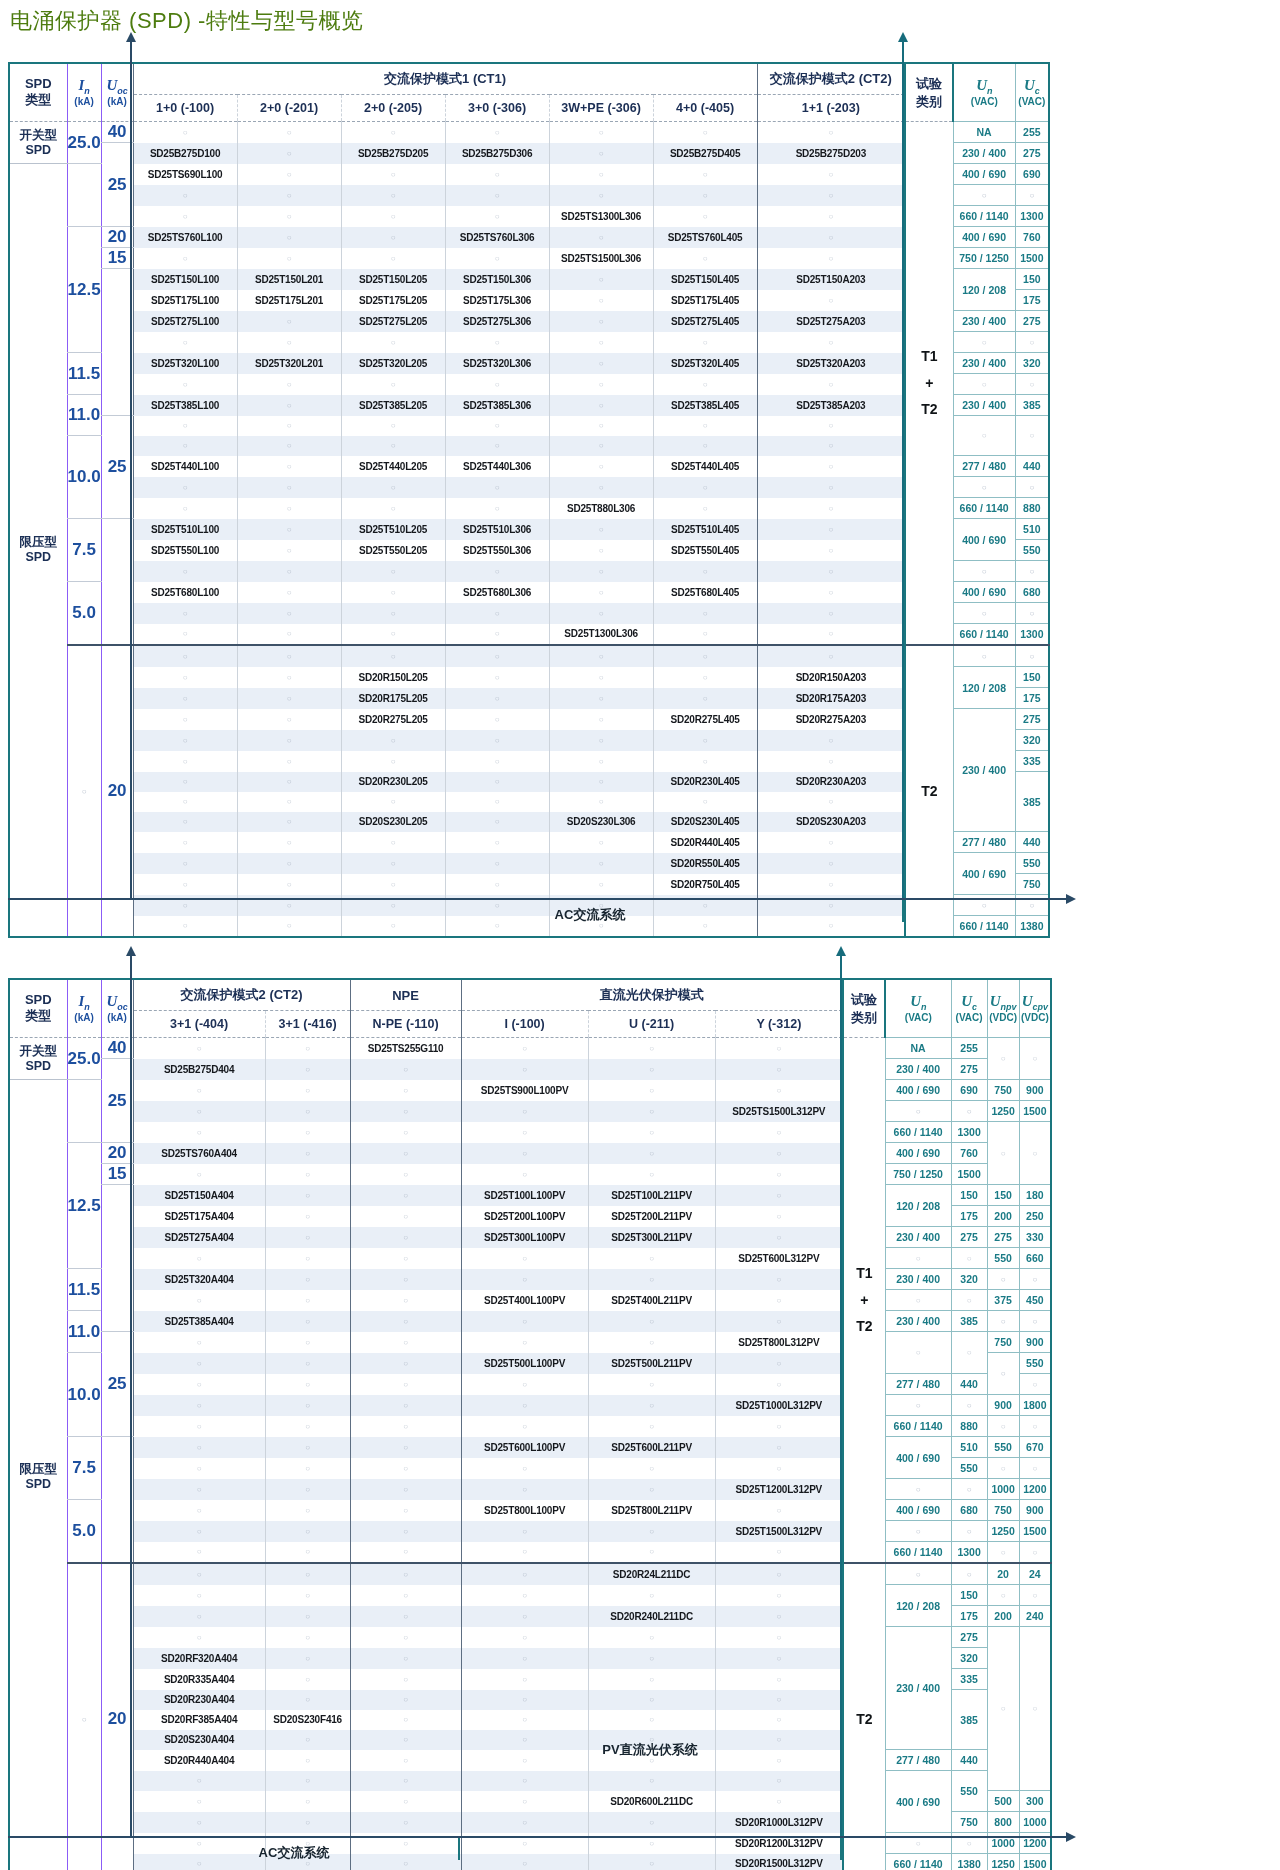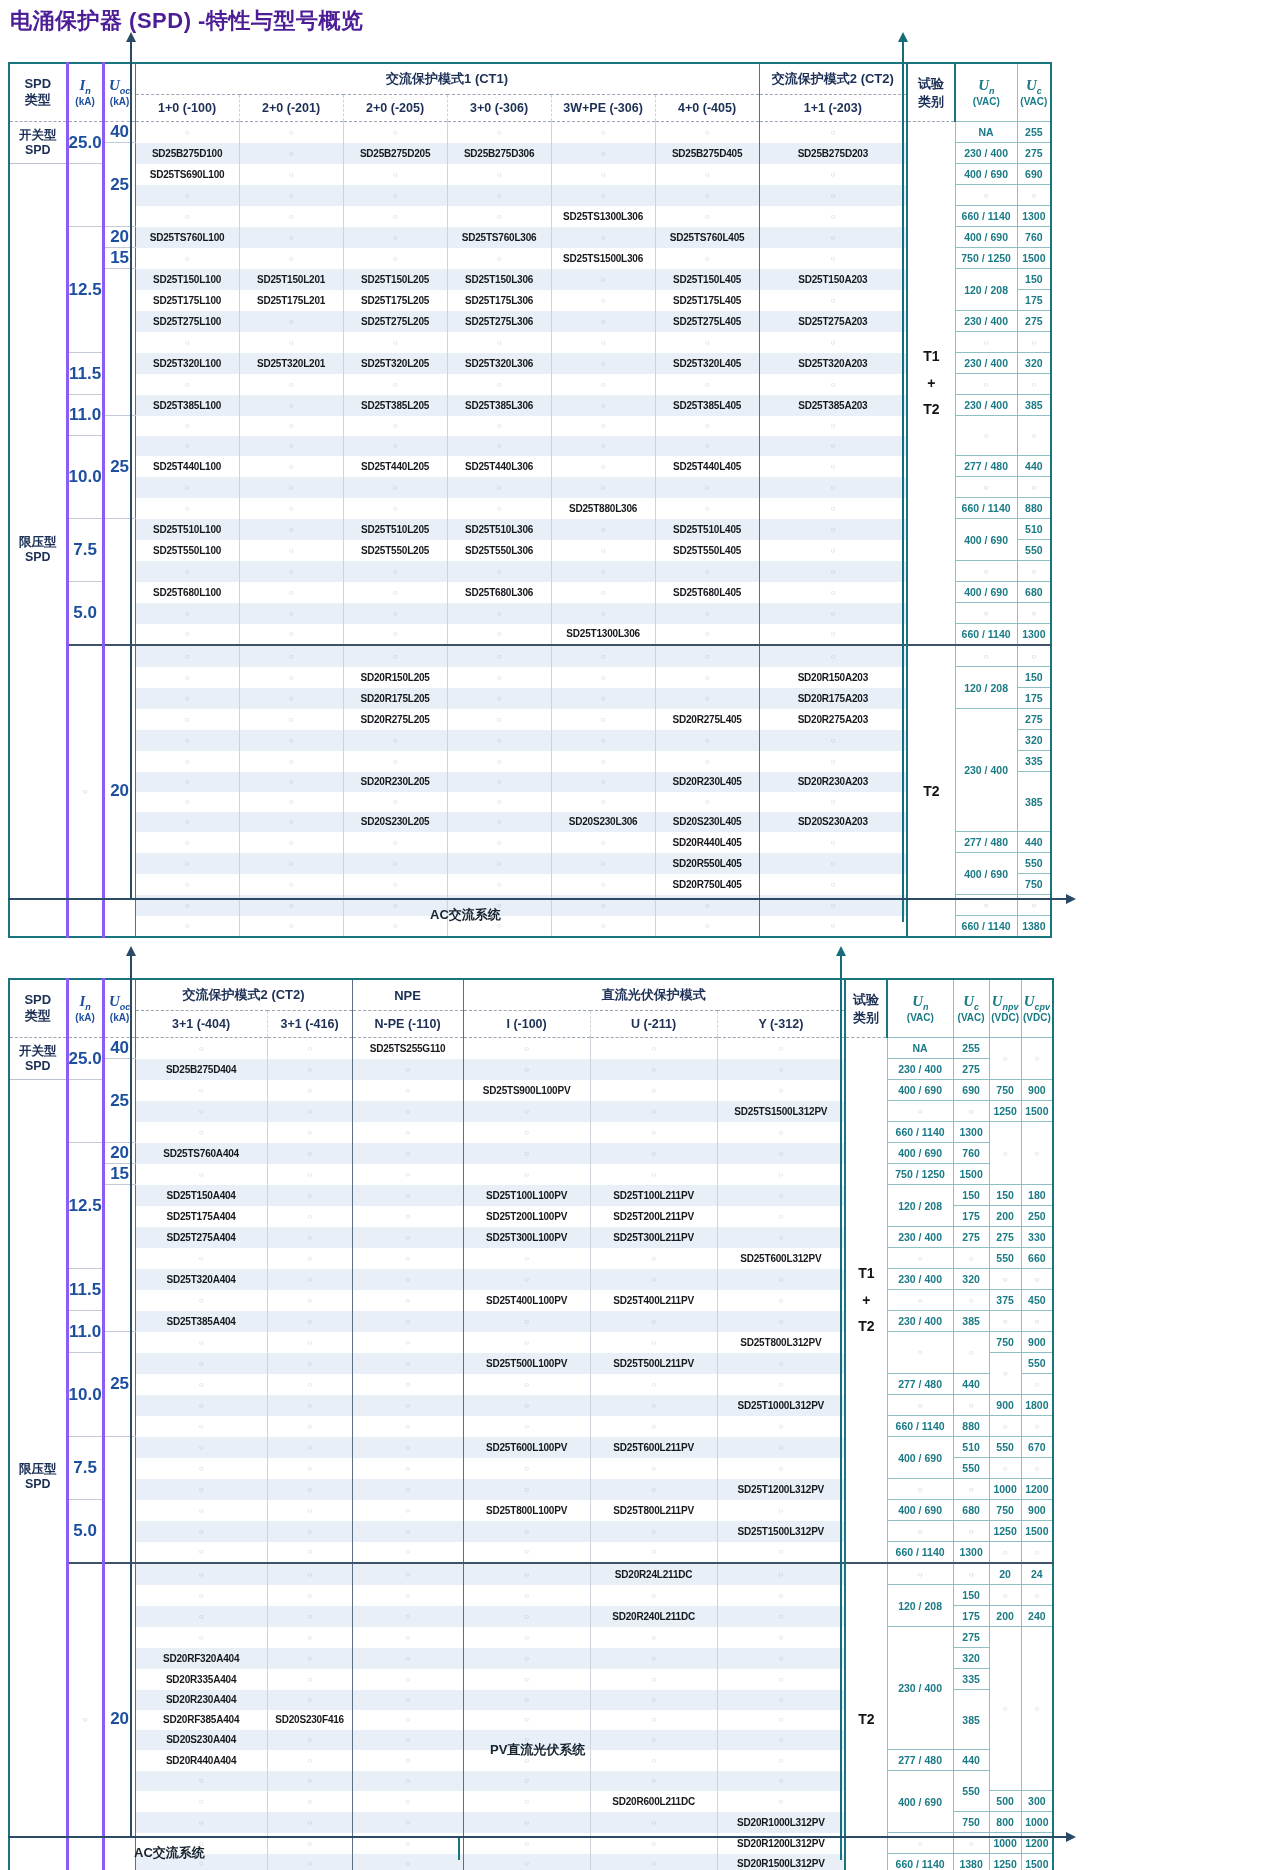--- a/index.html
+++ b/index.html
@@ -1,29 +1,29 @@
 <!DOCTYPE html>
 <html><head>
 <meta charset="utf-8">
 <style>
   html,body{margin:0;padding:0;background:#fff;}
   body{width:1280px;height:1870px;position:relative;font-family:"Liberation Sans",sans-serif;}
-  .title{position:absolute;left:10px;top:6px;font-size:22px;font-weight:bold;color:#4c1d95;letter-spacing:.5px;}
+  .title{position:absolute;left:10px;top:6px;font-size:22px;font-weight:normal;color:#4d7c0f;letter-spacing:.5px;}
   .twrap{position:absolute;}
   #w1{left:8px;top:62px;}
   #w2{left:8px;top:978px;}
   table{border-collapse:collapse;table-layout:fixed;border:2px solid #1a767e;}
   td{padding:0;text-align:center;vertical-align:middle;white-space:nowrap;overflow:hidden;}
   thead td{font-weight:bold;color:#1c2f55;border-bottom:1px dashed #9aa6b4;}
   thead tr.grp td{height:30px;font-size:13px;}
   thead tr.sub td{height:26px;font-size:12.5px;}
   tbody td{height:20px;}
   
   .bl-light{border-left:1px solid #ccd3db;}
-  .bl-mid{border-left:3px solid #8b5cf6;margin-left:37px;}
+  .bl-mid{border-left:1px solid #8b5cf6;margin-left:37px;}
   .bl-dark{border-left:1.5px solid #5d6e82;}
   .bl-teal{border-left:1px solid #8fbec4;}
   .bl-teal2{border-left:2px solid #1a767e;}
   thead .bl-light{border-left-style:dashed;}
   
   .c-type{font-size:12.5px;font-weight:bold;color:#1b2f55;line-height:1.2;border-bottom:1px solid #b9c2ce;}
   .c-in,.c-uoc{font-size:17px;font-weight:bold;color:#1d4f9e;border-bottom:1px solid #c3cbd6;}
   .c-m{font-size:10px;font-weight:bold;color:#15181d;letter-spacing:-.2px;}
   .c-test{font-size:14px;font-weight:bold;color:#101417;line-height:1.9;}
   .c-un,.c-uc,.c-unpv,.c-ucpv{font-size:10.5px;font-weight:bold;color:#1a7a85;border:1px solid #8fbec4;}
@@ -38,21 +38,21 @@
   .tone-navy{color:#1d4f9e;}
   .tone-teal{color:#1a7a85;}
   
   .vaxis{position:absolute;width:2px;}
   .vaxis.navy{background:#2a4a66;color:#2a4a66;}
   .vaxis.teal{background:#176c7c;color:#176c7c;}
   .vaxis::before{content:"";position:absolute;top:-9px;left:-4px;border:5px solid transparent;border-bottom:10px solid currentColor;}
   .haxis{position:absolute;height:2px;background:#2a4a66;color:#2a4a66;}
   .haxis::after{content:"";position:absolute;right:-9px;top:-4px;border:5px solid transparent;border-left:10px solid currentColor;}
   .tick{position:absolute;width:1.5px;background:#1a767e;}
-  .flabel{position:absolute;width:320px;text-align:left;font-size:13px;font-weight:bold;color:#17242f;}
+  .flabel{position:absolute;width:320px;text-align:center;font-size:13px;font-weight:bold;color:#17242f;}
   #ax1l{left:130px;top:36px;height:864px;}
   #ax1r{left:902px;top:36px;height:864px;}
   #hx1{left:8px;top:898px;width:1064px;}
   #tk1{left:902px;top:900px;height:22px;}
   #fl1{left:430px;top:906px;}
   #ax2l{left:130px;top:950px;height:888px;}
   #ax2r{left:840px;top:950px;height:888px;}
   #hx2{left:8px;top:1836px;width:1064px;}
   #tk2a{left:458px;top:1838px;height:22px;}
   #tk2b{left:840px;top:1838px;height:22px;}

